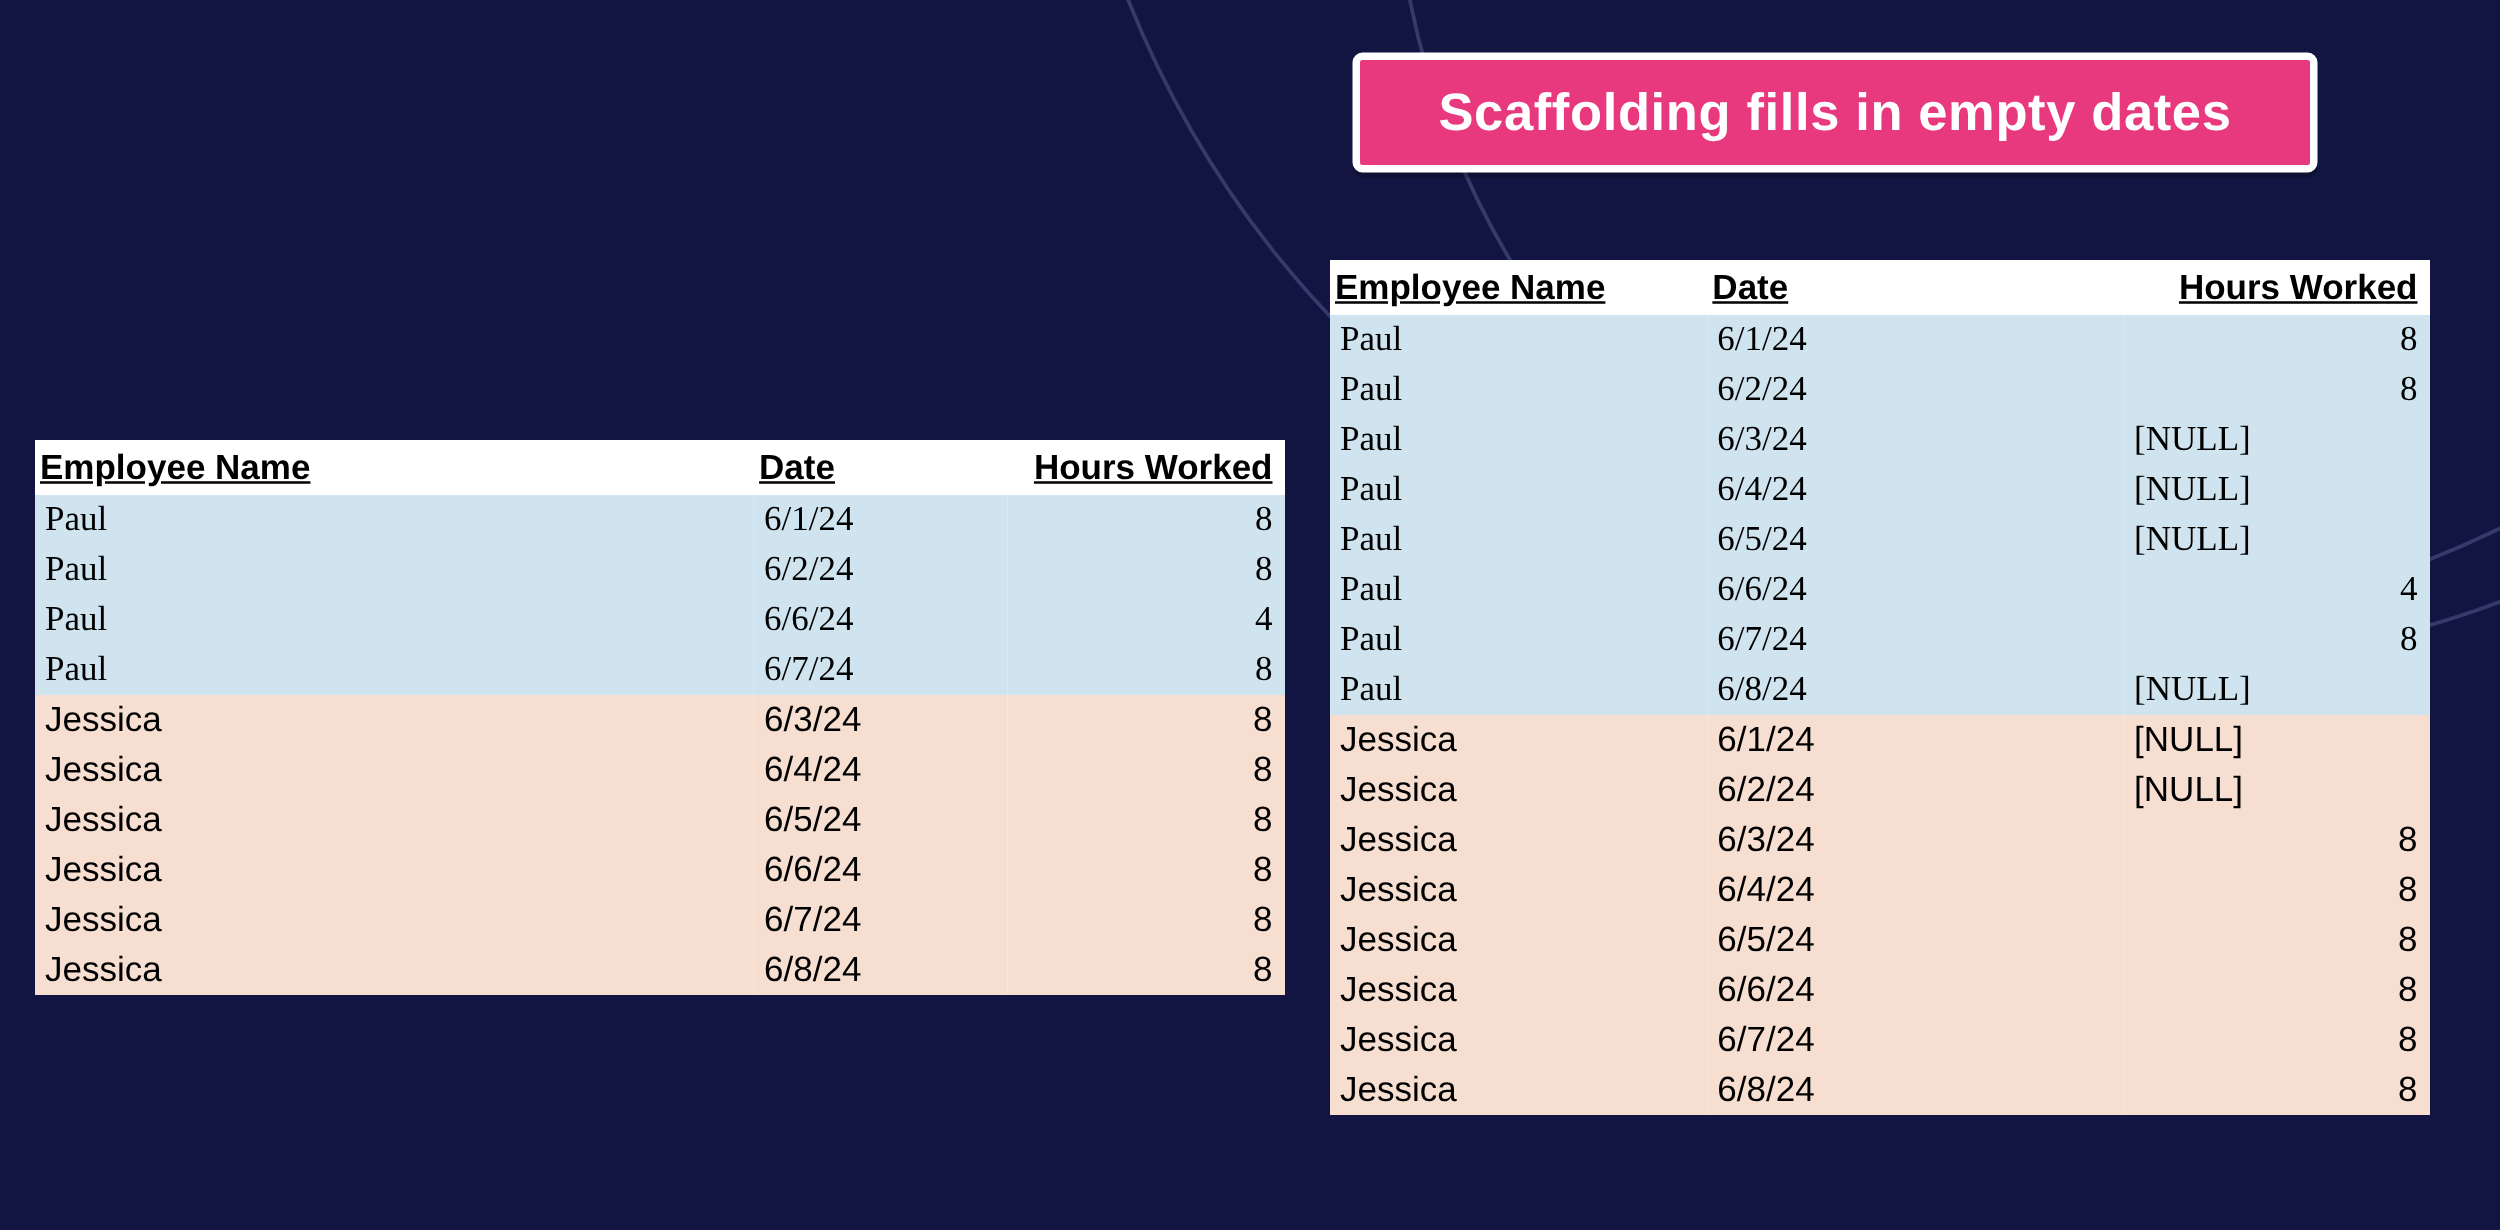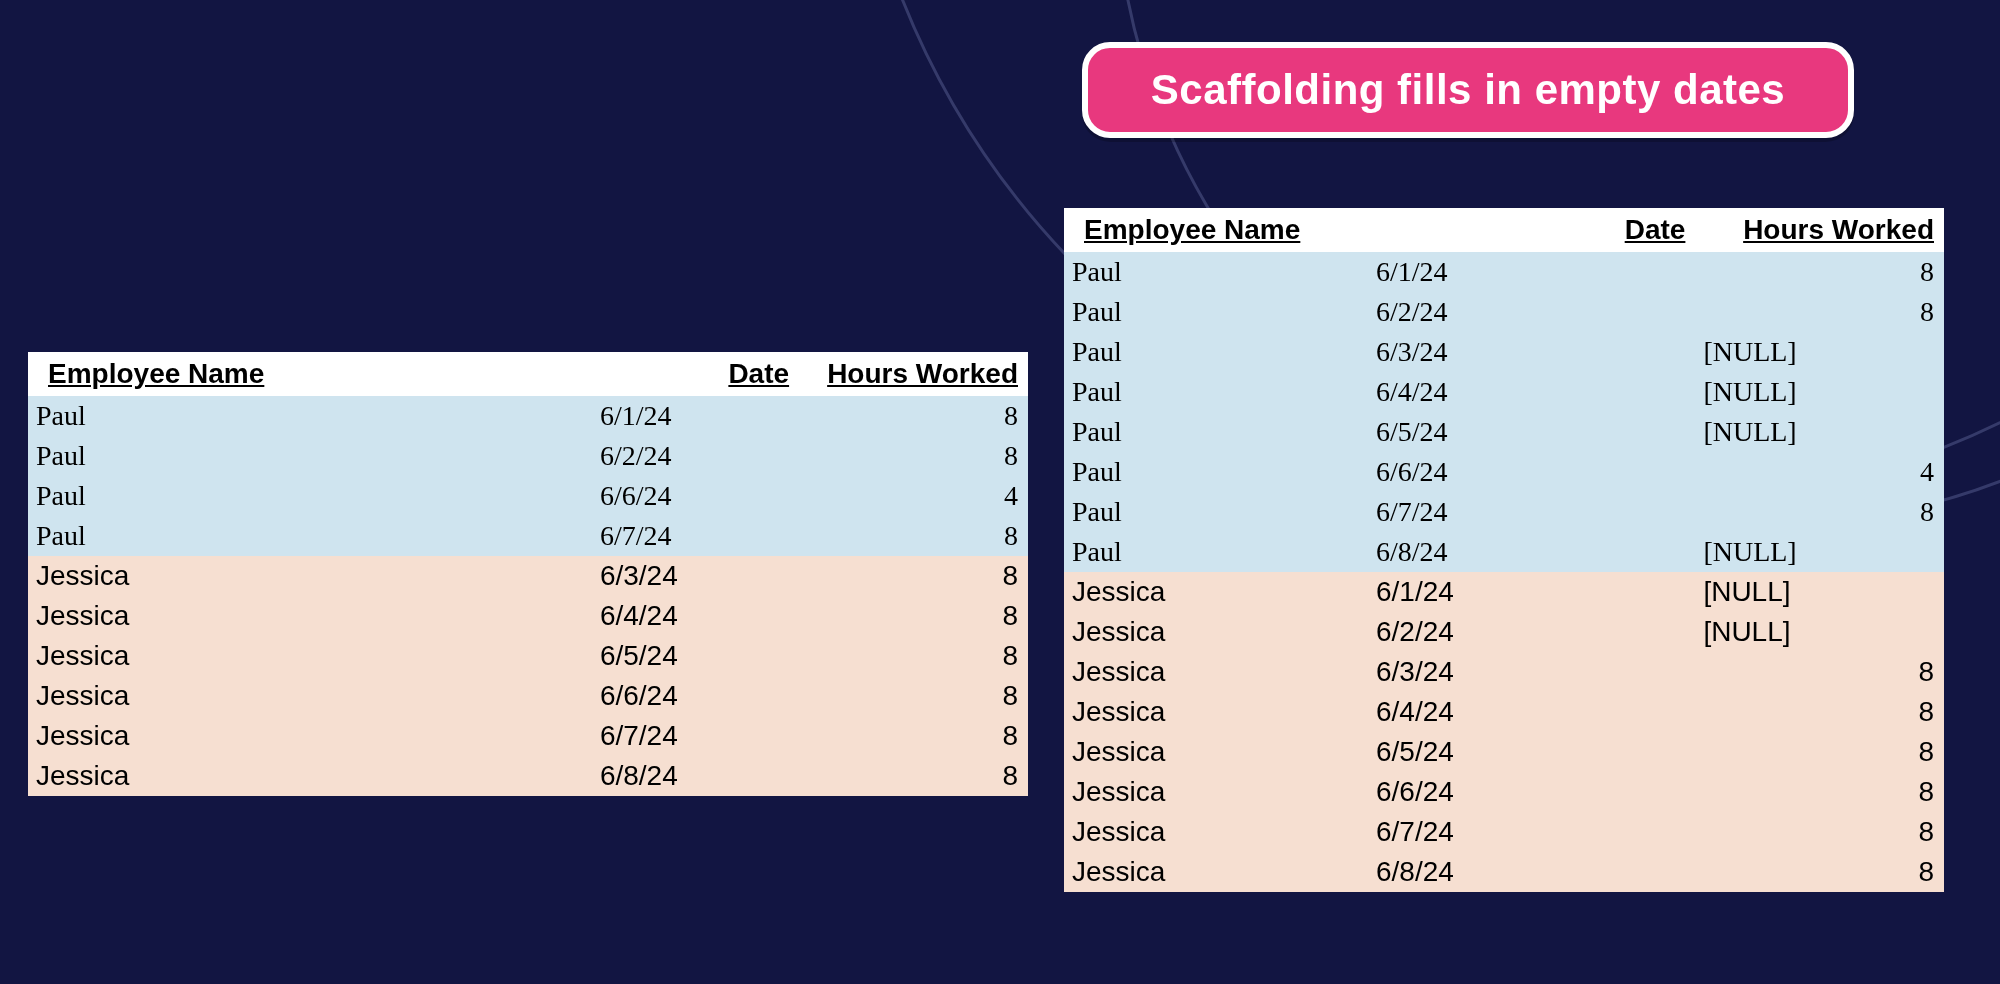--- a/index.html
+++ b/index.html
@@ -26,49 +26,49 @@
     position: absolute;
     top: 42px;
     left: 1082px;
     width: 720px;
     background: #e8387e;
     color: #ffffff;
     font-weight: 800;
     font-size: 42px;
     text-align: center;
     padding: 18px 20px;
-    border-radius: 28px;
+    border-radius: 8px;
     border: 6px solid #ffffff;
     box-shadow: 0 4px 0 rgba(0,0,0,0.2);
     letter-spacing: 0.5px;
   }
 
   .tbl {
     position: absolute;
     background: #ffffff;
     border-collapse: collapse;
     font-size: 28px;
     color: #000;
   }
   .tbl th {
     background: #ffffff;
     text-align: left;
     font-weight: 800;
     text-decoration: underline;
-    padding: 6px 10px 6px 20px;
+    padding: 6px 10px 6px 4px;
     border: none;
   }
   .tbl td {
     padding: 4px 10px 4px 8px;
     border: none;
   }
   .tbl .col-date  { }
   .tbl .col-hours { text-align: right; }
   .tbl th.col-hours { text-align: right; }
-  .tbl th.col-date  { text-align: right; }
+  .tbl th.col-date  { text-align: left; }
 
   tr.grp-paul    td { background: #cfe4ef; font-family: Liberation Serif, serif; }
   tr.grp-jessica td { background: #f6dfd1; }
 
   
   #table-left {
     top: 352px;
     left: 28px;
     width: 1000px;
   }

